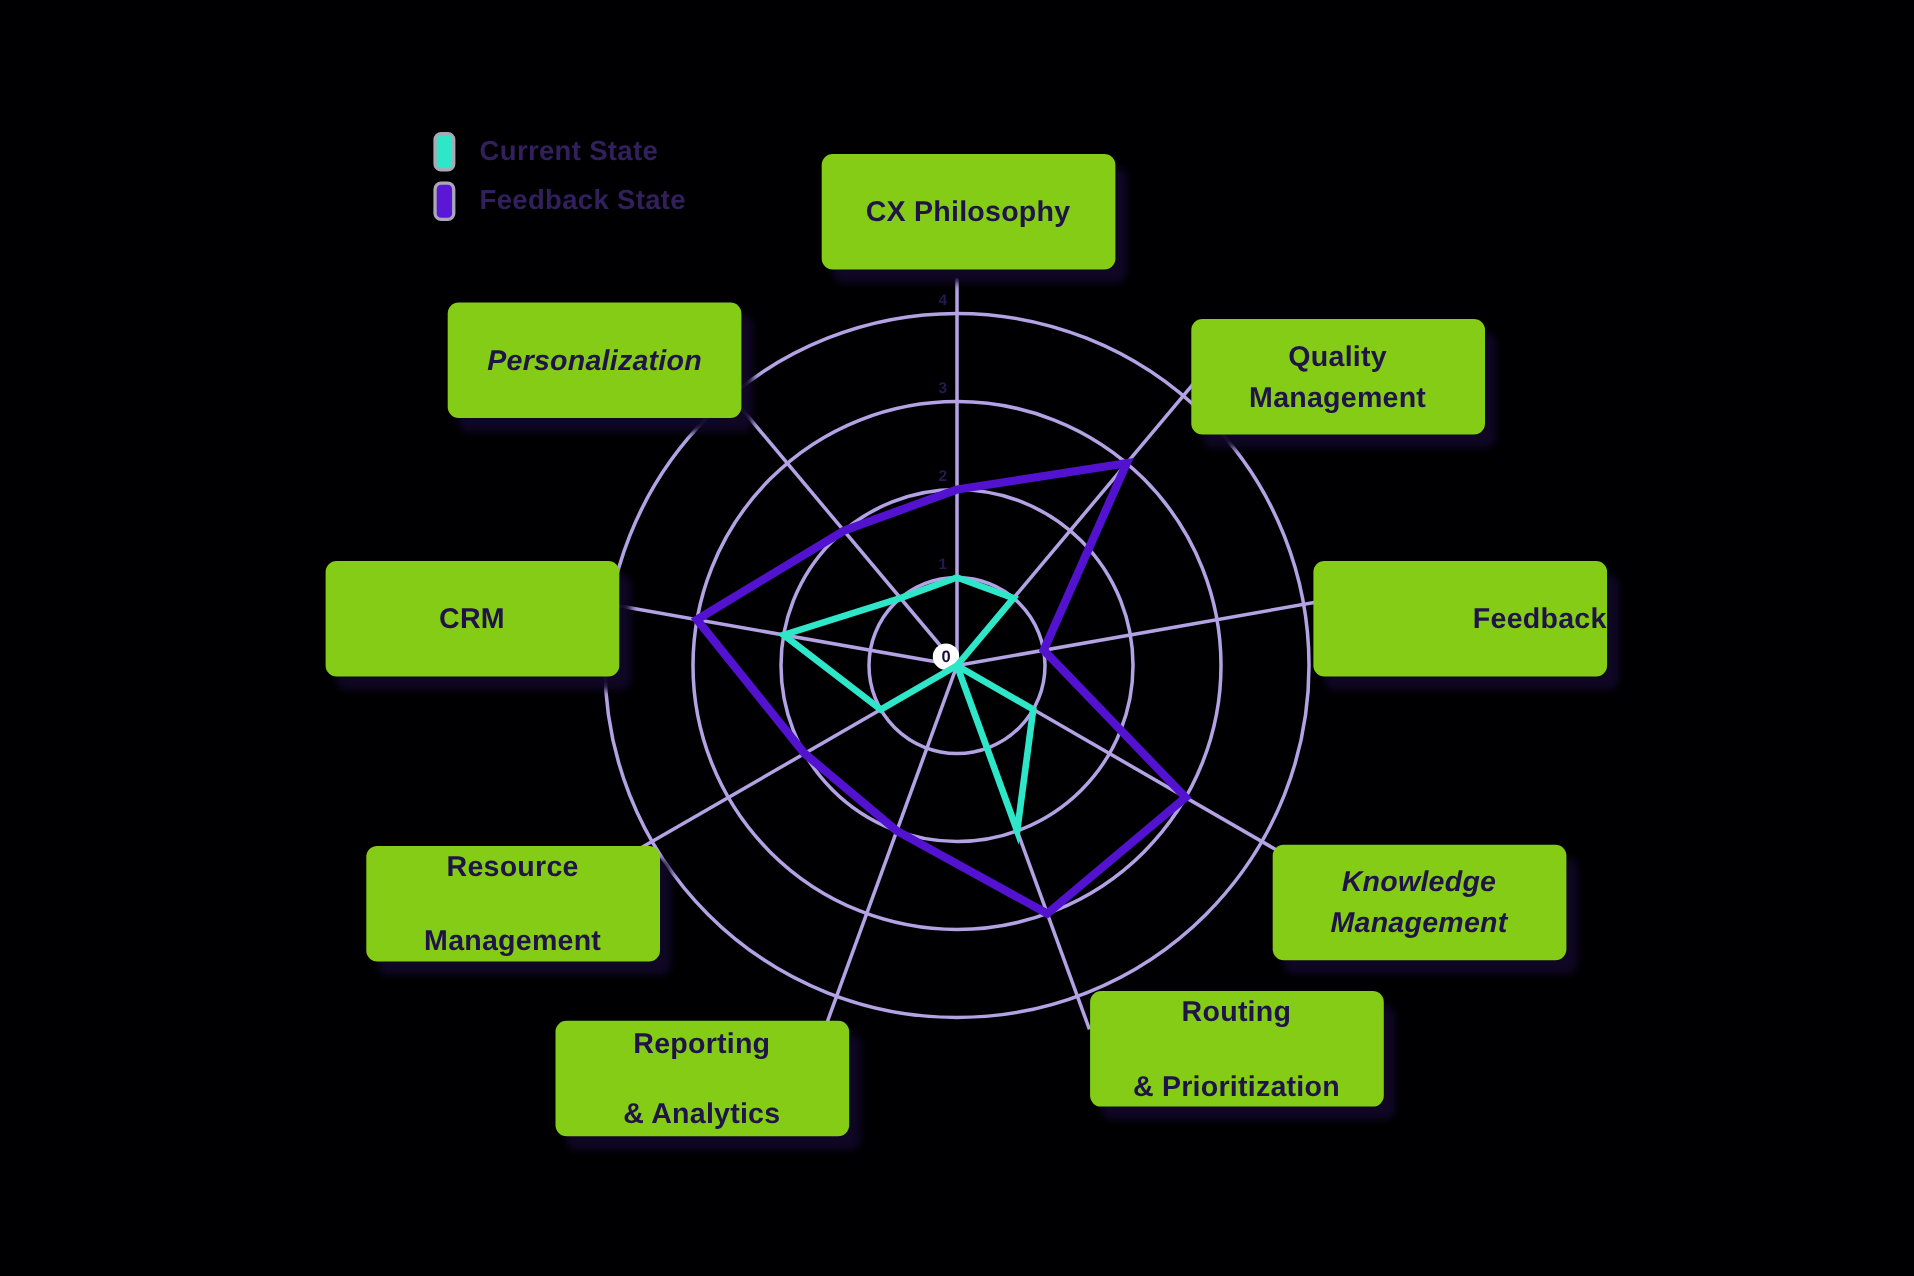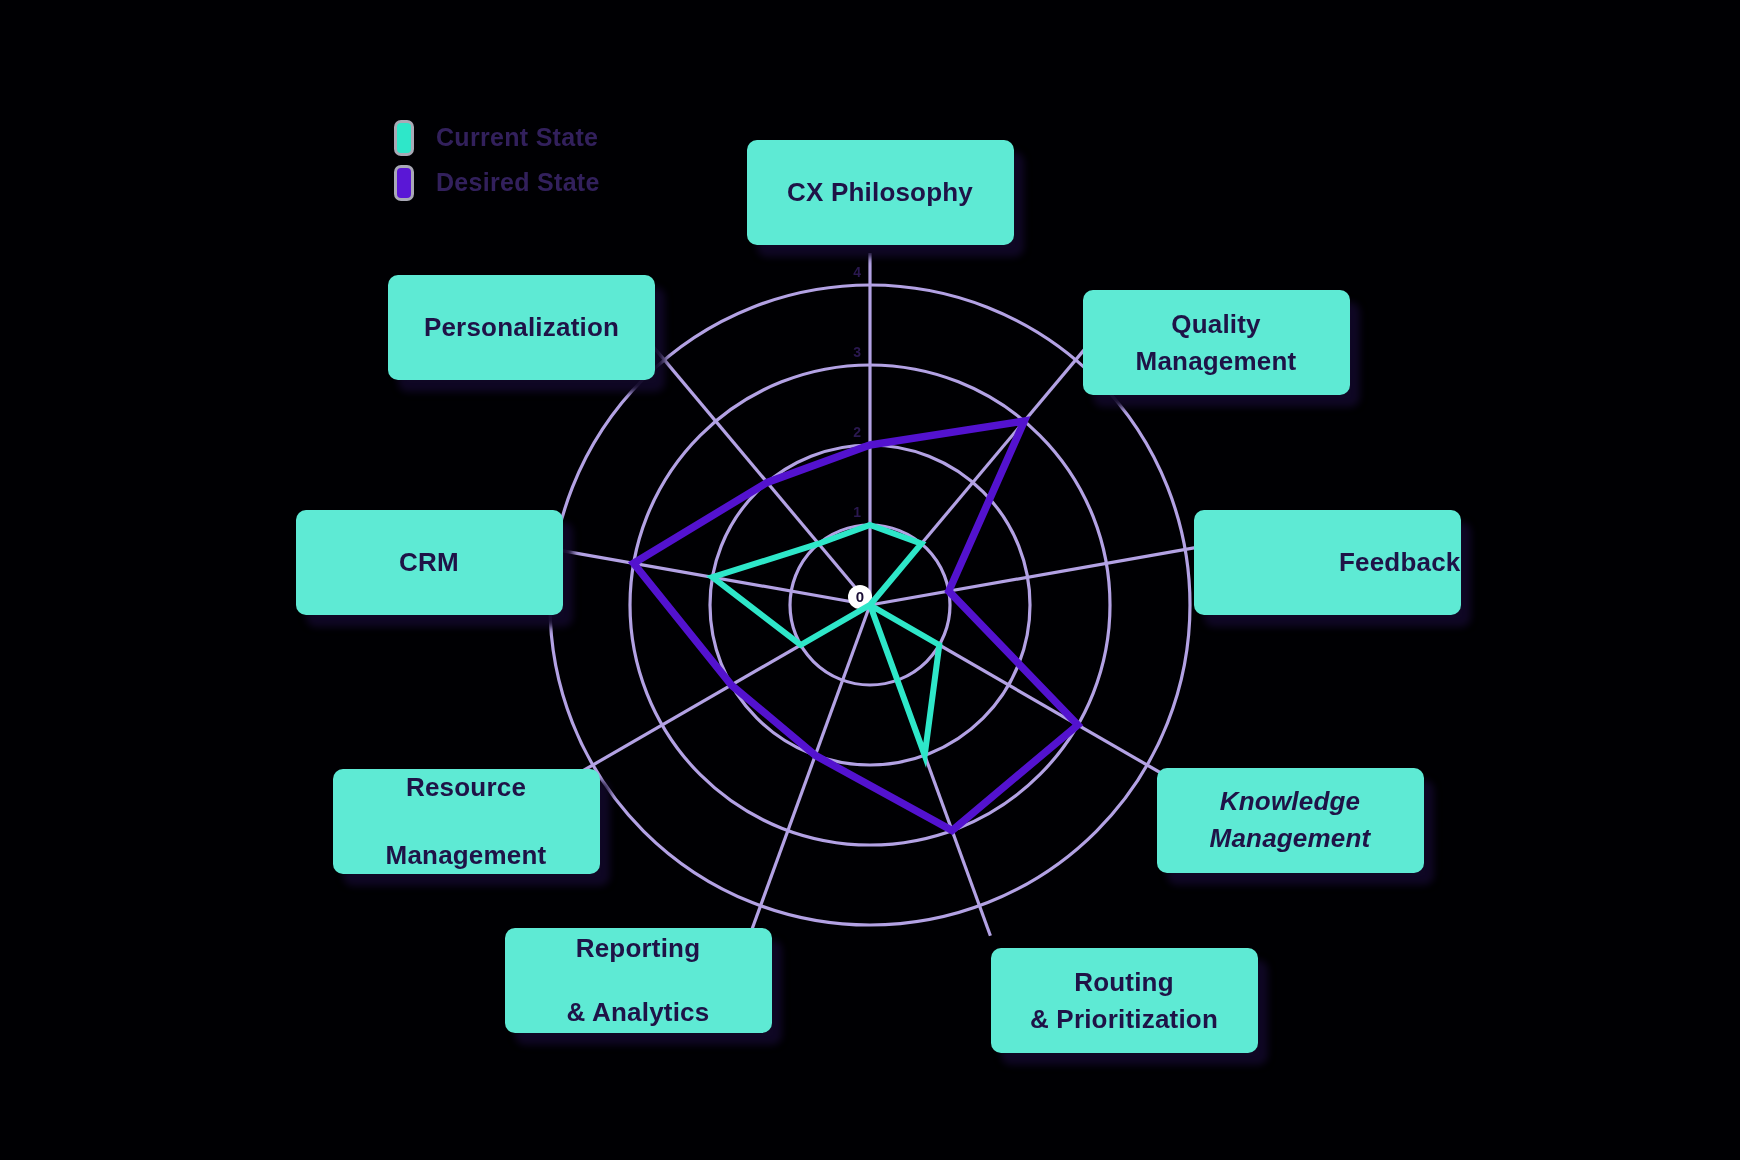--- a/index.html
+++ b/index.html
@@ -16,40 +16,40 @@
     width:14px;height:30px;border-radius:7px;border:3px solid #a9a9b6;
     box-sizing:content-box;flex:0 0 auto;
   }
   .legend-label{
     margin-left:22px;font-size:25px;font-weight:700;color:#32205c;letter-spacing:.3px;
     white-space:nowrap;
   }
   
   .cat-box{
     position:absolute;z-index:2;width:267px;height:105px;border-radius:10px;
-    background:#5eead4;box-shadow:10px 12px 7px rgba(16,7,38,.95);
+    background:#84cc16;box-shadow:10px 12px 7px rgba(16,7,38,.95);
     display:flex;flex-direction:column;align-items:center;justify-content:center;
     color:#1f1347;font-size:26px;font-weight:700;line-height:37px;letter-spacing:.2px;
     text-align:center;
   }
   .cat-line{display:block;white-space:nowrap;}
 </style>
 </head>
 <body>
 
 <div class="stage">
 
   <div class="legend">
     <div class="legend-item">
       <span class="legend-marker" id="legend-marker-0" style="background: rgb(46, 231, 201);"></span>
       <span class="legend-label">Current State</span>
     </div>
     <div class="legend-item">
       <span class="legend-marker" id="legend-marker-1" style="background: rgb(90, 23, 214);"></span>
-      <span class="legend-label">Desired State</span>
+      <span class="legend-label">Feedback State</span>
     </div>
   </div>
 
   <svg id="radar-svg" width="1740" height="1160" viewBox="0 0 1740 1160">
       <circle cx="870" cy="605" r="80" fill="none" stroke="#b3a2e4" stroke-width="3.2"></circle>
       <circle cx="870" cy="605" r="160" fill="none" stroke="#b3a2e4" stroke-width="3.2"></circle>
       <circle cx="870" cy="605" r="240" fill="none" stroke="#b3a2e4" stroke-width="3.2"></circle>
       <circle cx="870" cy="605" r="320" fill="none" stroke="#b3a2e4" stroke-width="3.2"></circle>
       <line x1="870" y1="605" x2="870" y2="253" stroke="#b3a2e4" stroke-width="3.2"></line>
       <line x1="870" y1="605" x2="1096.2612386096619" y2="335.35235602211975" stroke="#b3a2e4" stroke-width="3.2"></line>
@@ -78,32 +78,32 @@
         <span class="cat-line">Quality</span>
         <span class="cat-line">Management</span>
       </div>
       <div class="cat-box" style="left: 1193.5px; top: 509.5px; align-items: flex-end;">
         <span class="cat-line">Feedback</span>
       </div>
       <div class="cat-box" style="left: 1156.5px; top: 767.5px; font-style: italic;">
         <span class="cat-line">Knowledge</span>
         <span class="cat-line">Management</span>
       </div>
-      <div class="cat-box" style="left: 990.5px; top: 948px;">
+      <div class="cat-box" style="left: 990.5px; top: 901px; justify-content: space-between;">
         <span class="cat-line">Routing</span>
         <span class="cat-line">&amp; Prioritization</span>
       </div>
       <div class="cat-box" style="left: 504.5px; top: 927.5px; gap: 27px;">
         <span class="cat-line">Reporting</span>
         <span class="cat-line">&amp; Analytics</span>
       </div>
       <div class="cat-box" style="left: 332.5px; top: 768.5px; justify-content: space-between;">
         <span class="cat-line">Resource</span>
         <span class="cat-line">Management</span>
       </div>
       <div class="cat-box" style="left: 295.5px; top: 509.5px;">
         <span class="cat-line">CRM</span>
       </div>
-      <div class="cat-box" style="left: 388px; top: 274.5px;">
+      <div class="cat-box" style="left: 407px; top: 274.5px; font-style: italic;">
         <span class="cat-line">Personalization</span>
       </div>
     </div>
 </div>
 
 </body></html>

